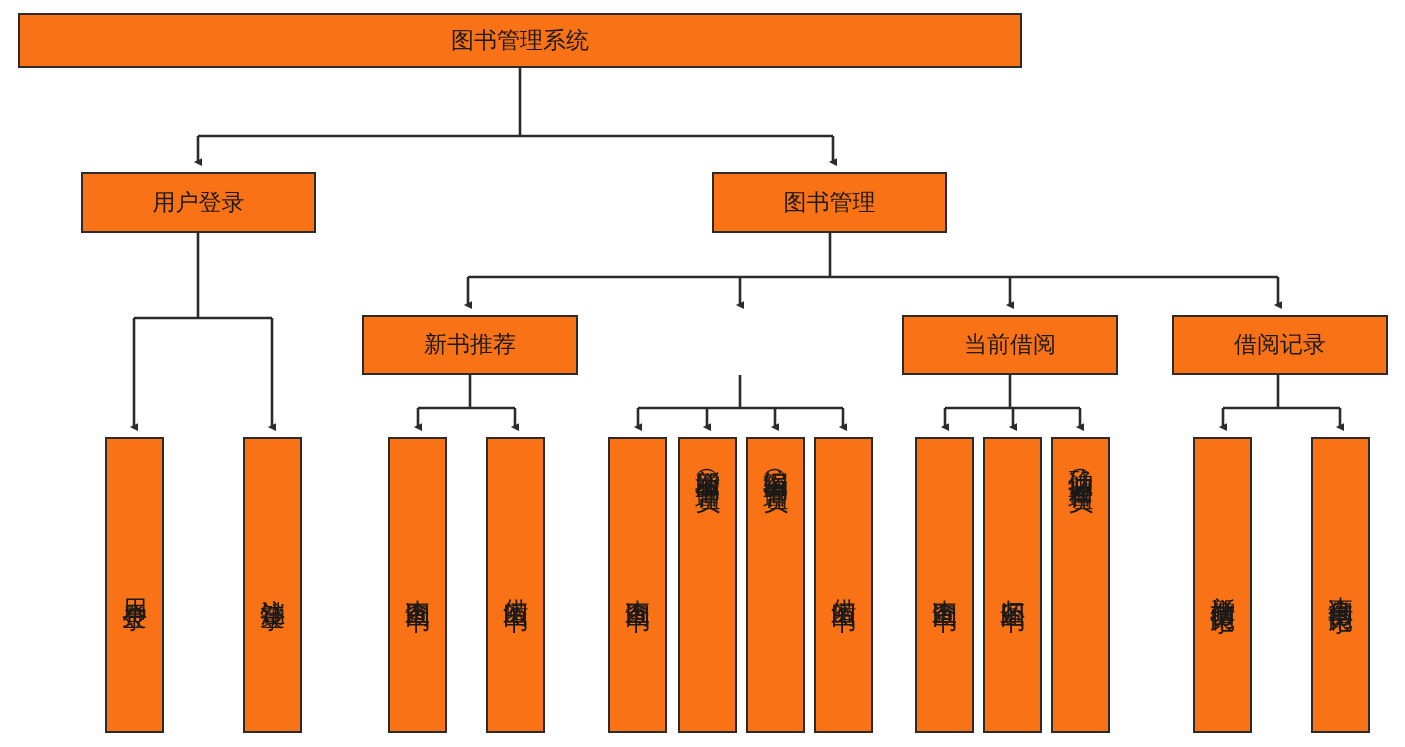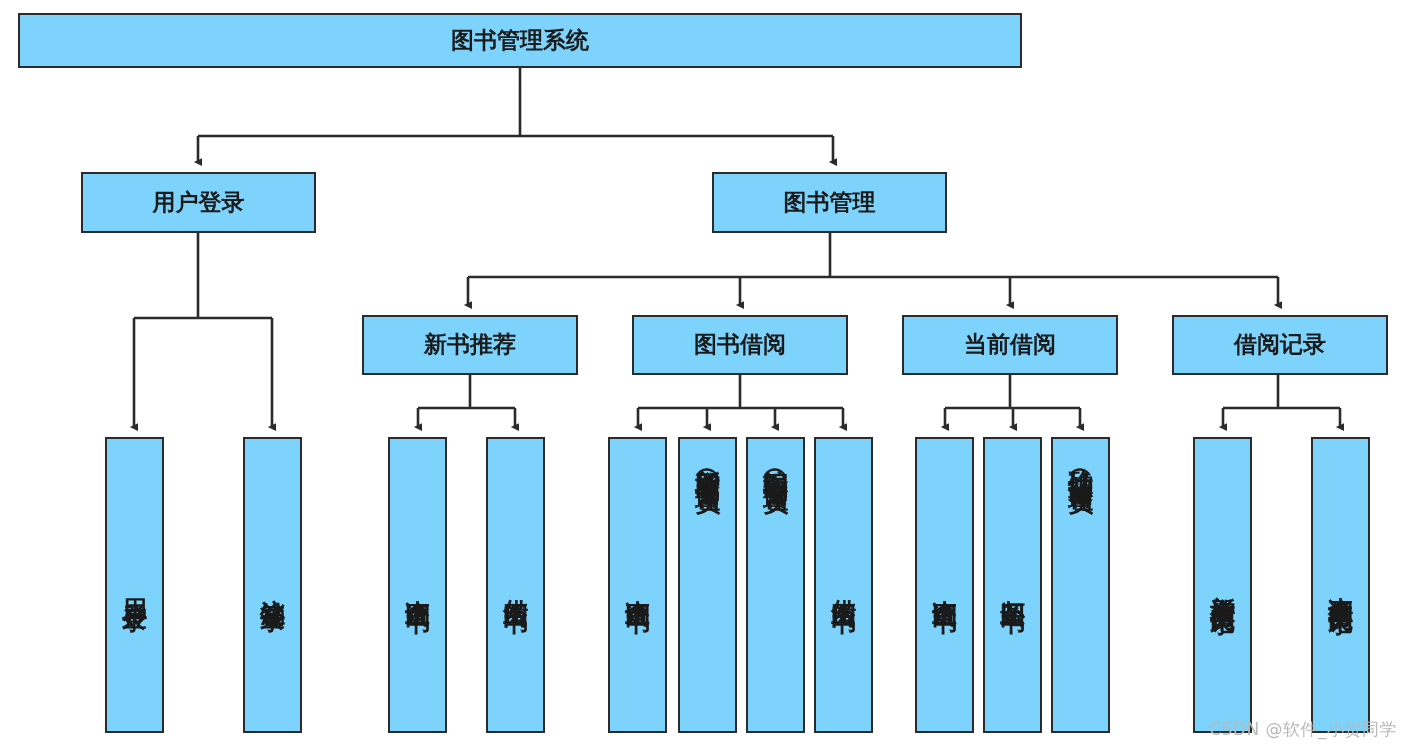--- a/index.html
+++ b/index.html
@@ -21,25 +21,24 @@
     position: absolute;
     left: 0;
     top: 0;
     width: 1405px;
     height: 747px;
   }
   .node-box {
     position: absolute;
     box-sizing: border-box;
     border: 2.5px solid #2b2b2b;
-    background: #7dd3fc;
+    background: #f97316;
     display: flex;
     align-items: center;
     justify-content: center;
-    font-weight: bold;
   }
   .node-label {
     color: #1a1a1a;
     line-height: 1.18;
     text-align: center;
     white-space: nowrap;
   }
   .node-h .node-label {
     font-size: 23px;
   }
@@ -154,23 +153,20 @@
   <div class="node-box node-h" style="left:81px; top:172px; width:235px; height:61px;">
     <span class="node-label">用户登录</span>
   </div>
   <div class="node-box node-h" style="left:362px; top:315px; width:216px; height:60px;">
     <span class="node-label">新书推荐</span>
   </div>
 
   <div class="node-box node-h" style="left:712px; top:172px; width:235px; height:61px;">
     <span class="node-label">图书管理</span>
   </div>
-  <div class="node-box node-h" style="left:632px; top:315px; width:216px; height:60px;">
-    <span class="node-label">图书借阅</span>
-  </div>
   <div class="node-box node-h" style="left:902px; top:315px; width:216px; height:60px;">
     <span class="node-label">当前借阅</span>
   </div>
   <div class="node-box node-h" style="left:1172px; top:315px; width:216px; height:60px;">
     <span class="node-label">借阅记录</span>
   </div>
 
   <div class="node-box node-v center-v" style="left:105px; top:437px; width:59px; height:296px;">
     <span class="node-label">用户登录</span>
   </div>
@@ -208,14 +204,13 @@
     <span class="node-label">确认归还（管理员）</span>
   </div>
 
   <div class="node-box node-v center-v" style="left:1193px; top:437px; width:59px; height:296px;">
     <span class="node-label">新增借阅记录</span>
   </div>
   <div class="node-box node-v center-v" style="left:1311px; top:437px; width:59px; height:296px;">
     <span class="node-label">查询借阅记录</span>
   </div>
 
-  <div class="watermark">CSDN @软件_小贺同学</div>
 </div>
 
 </body></html>

